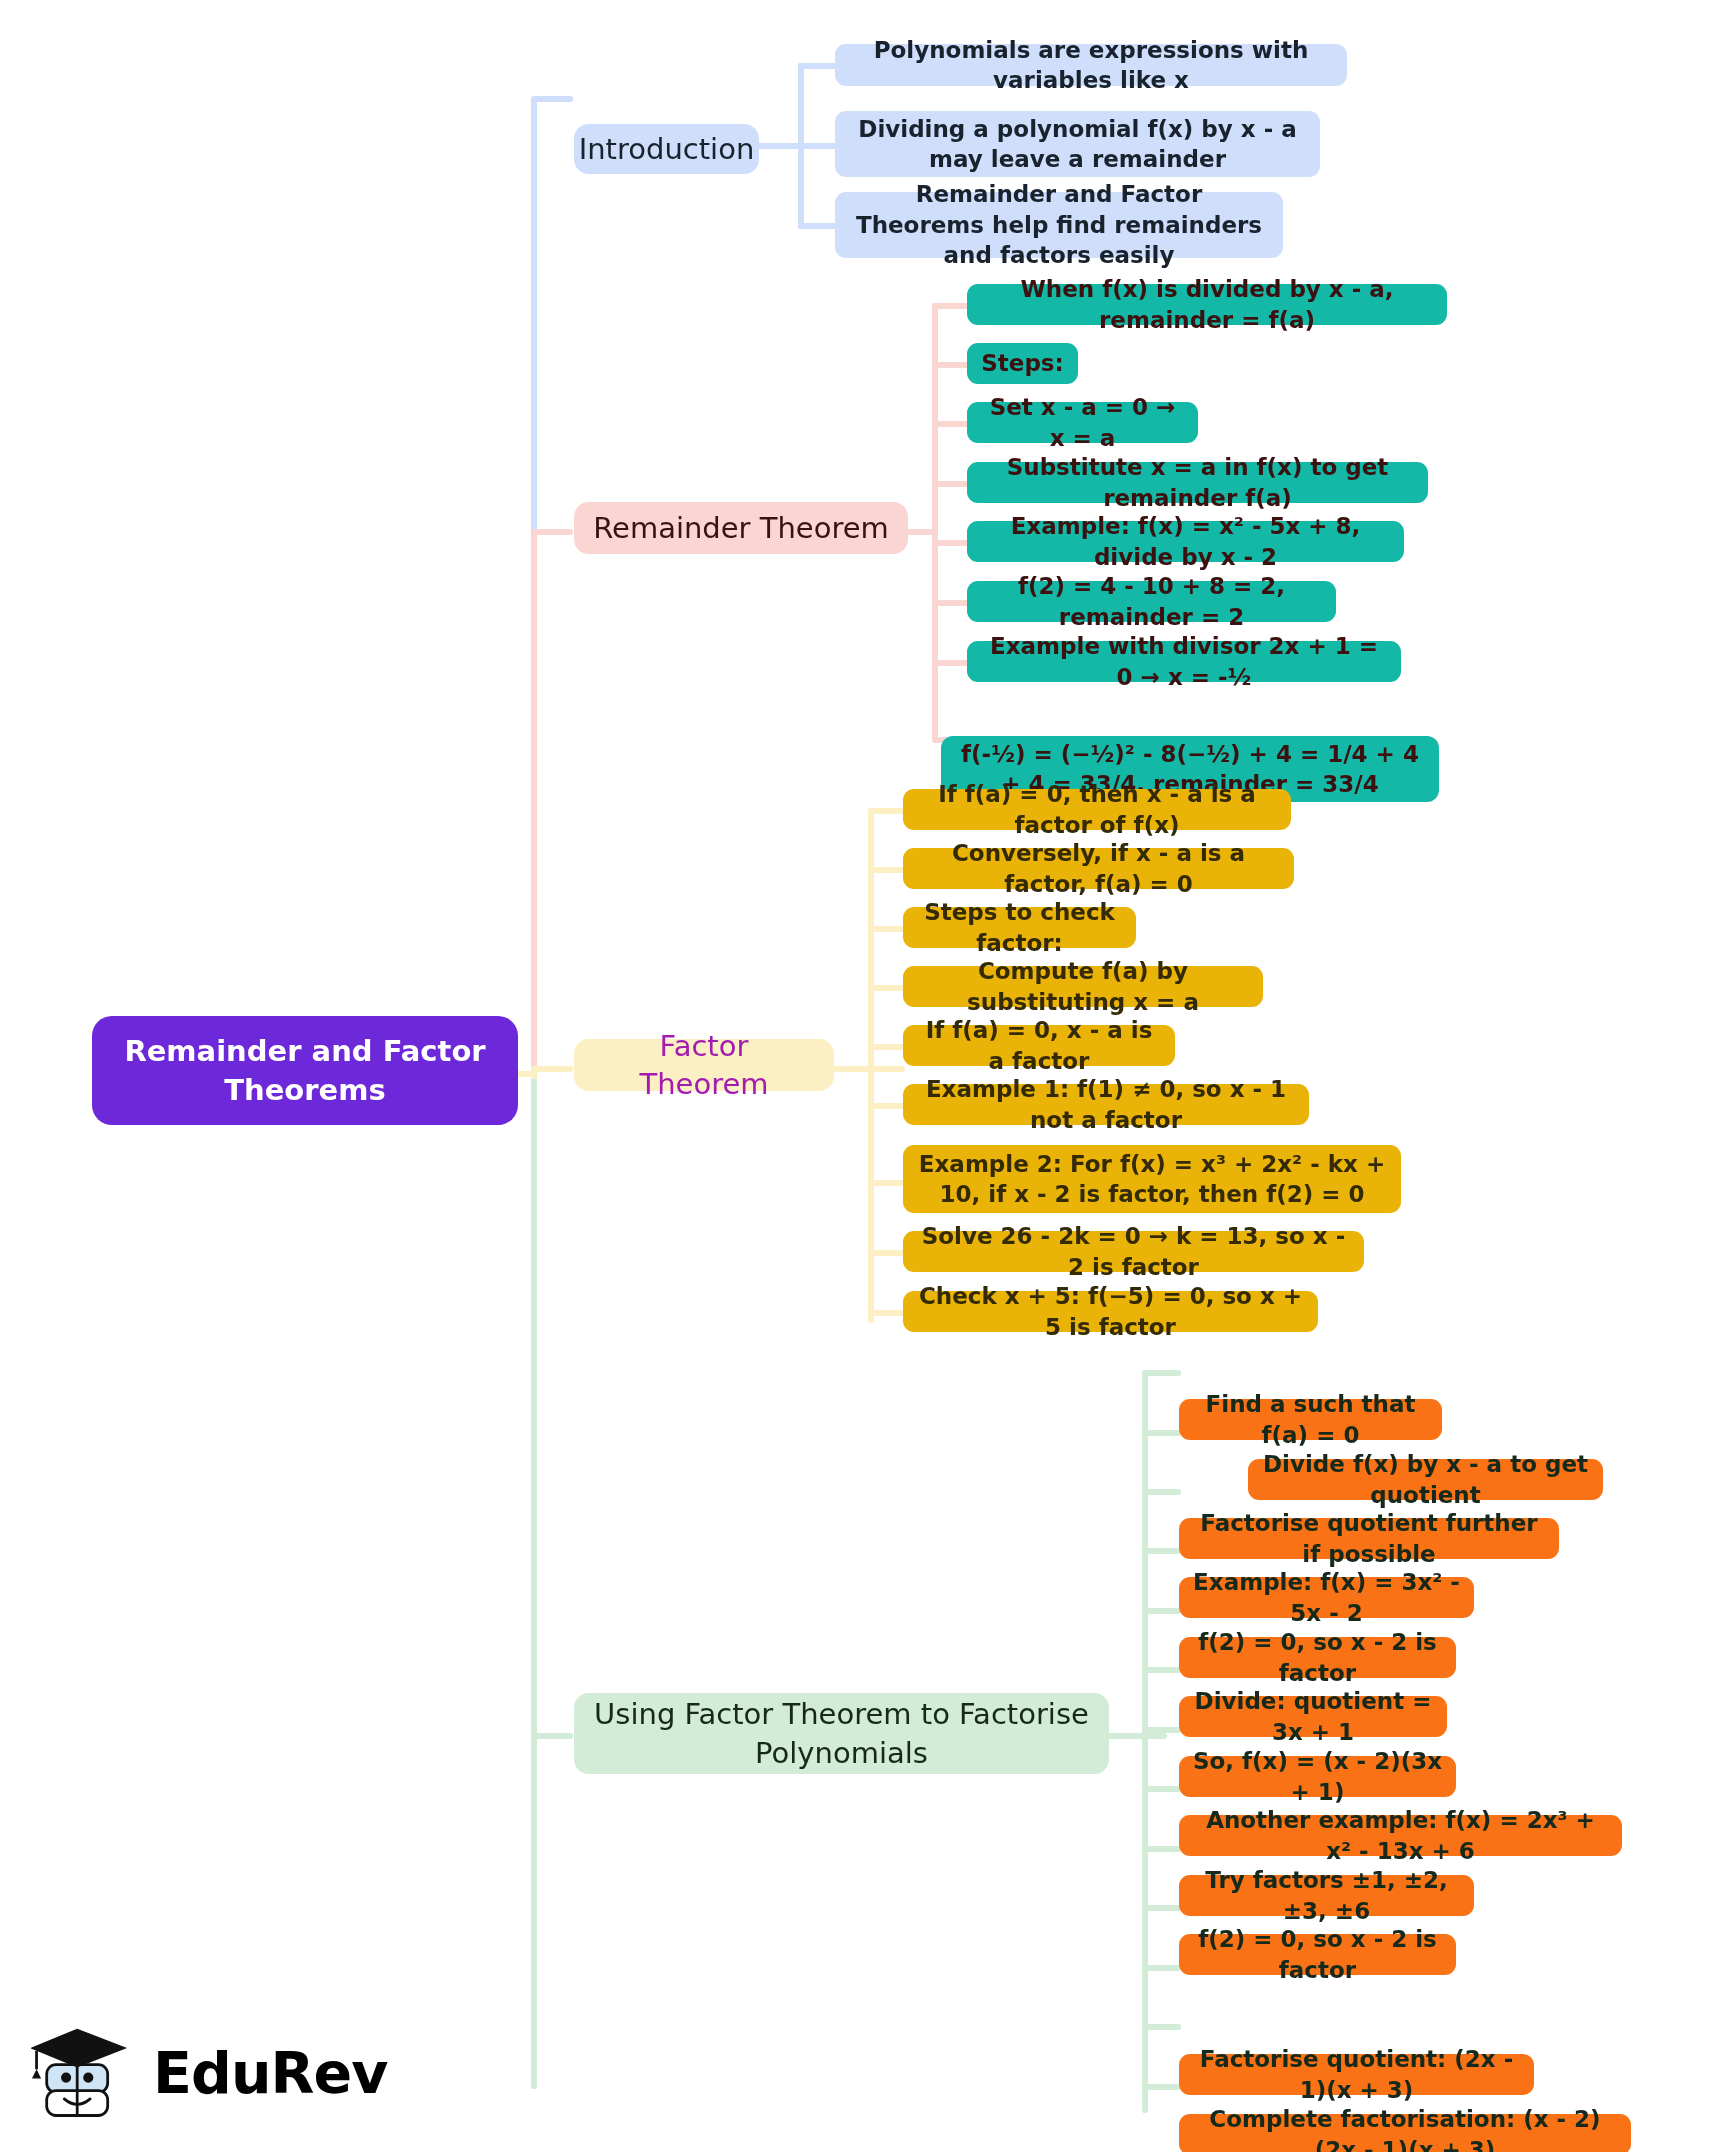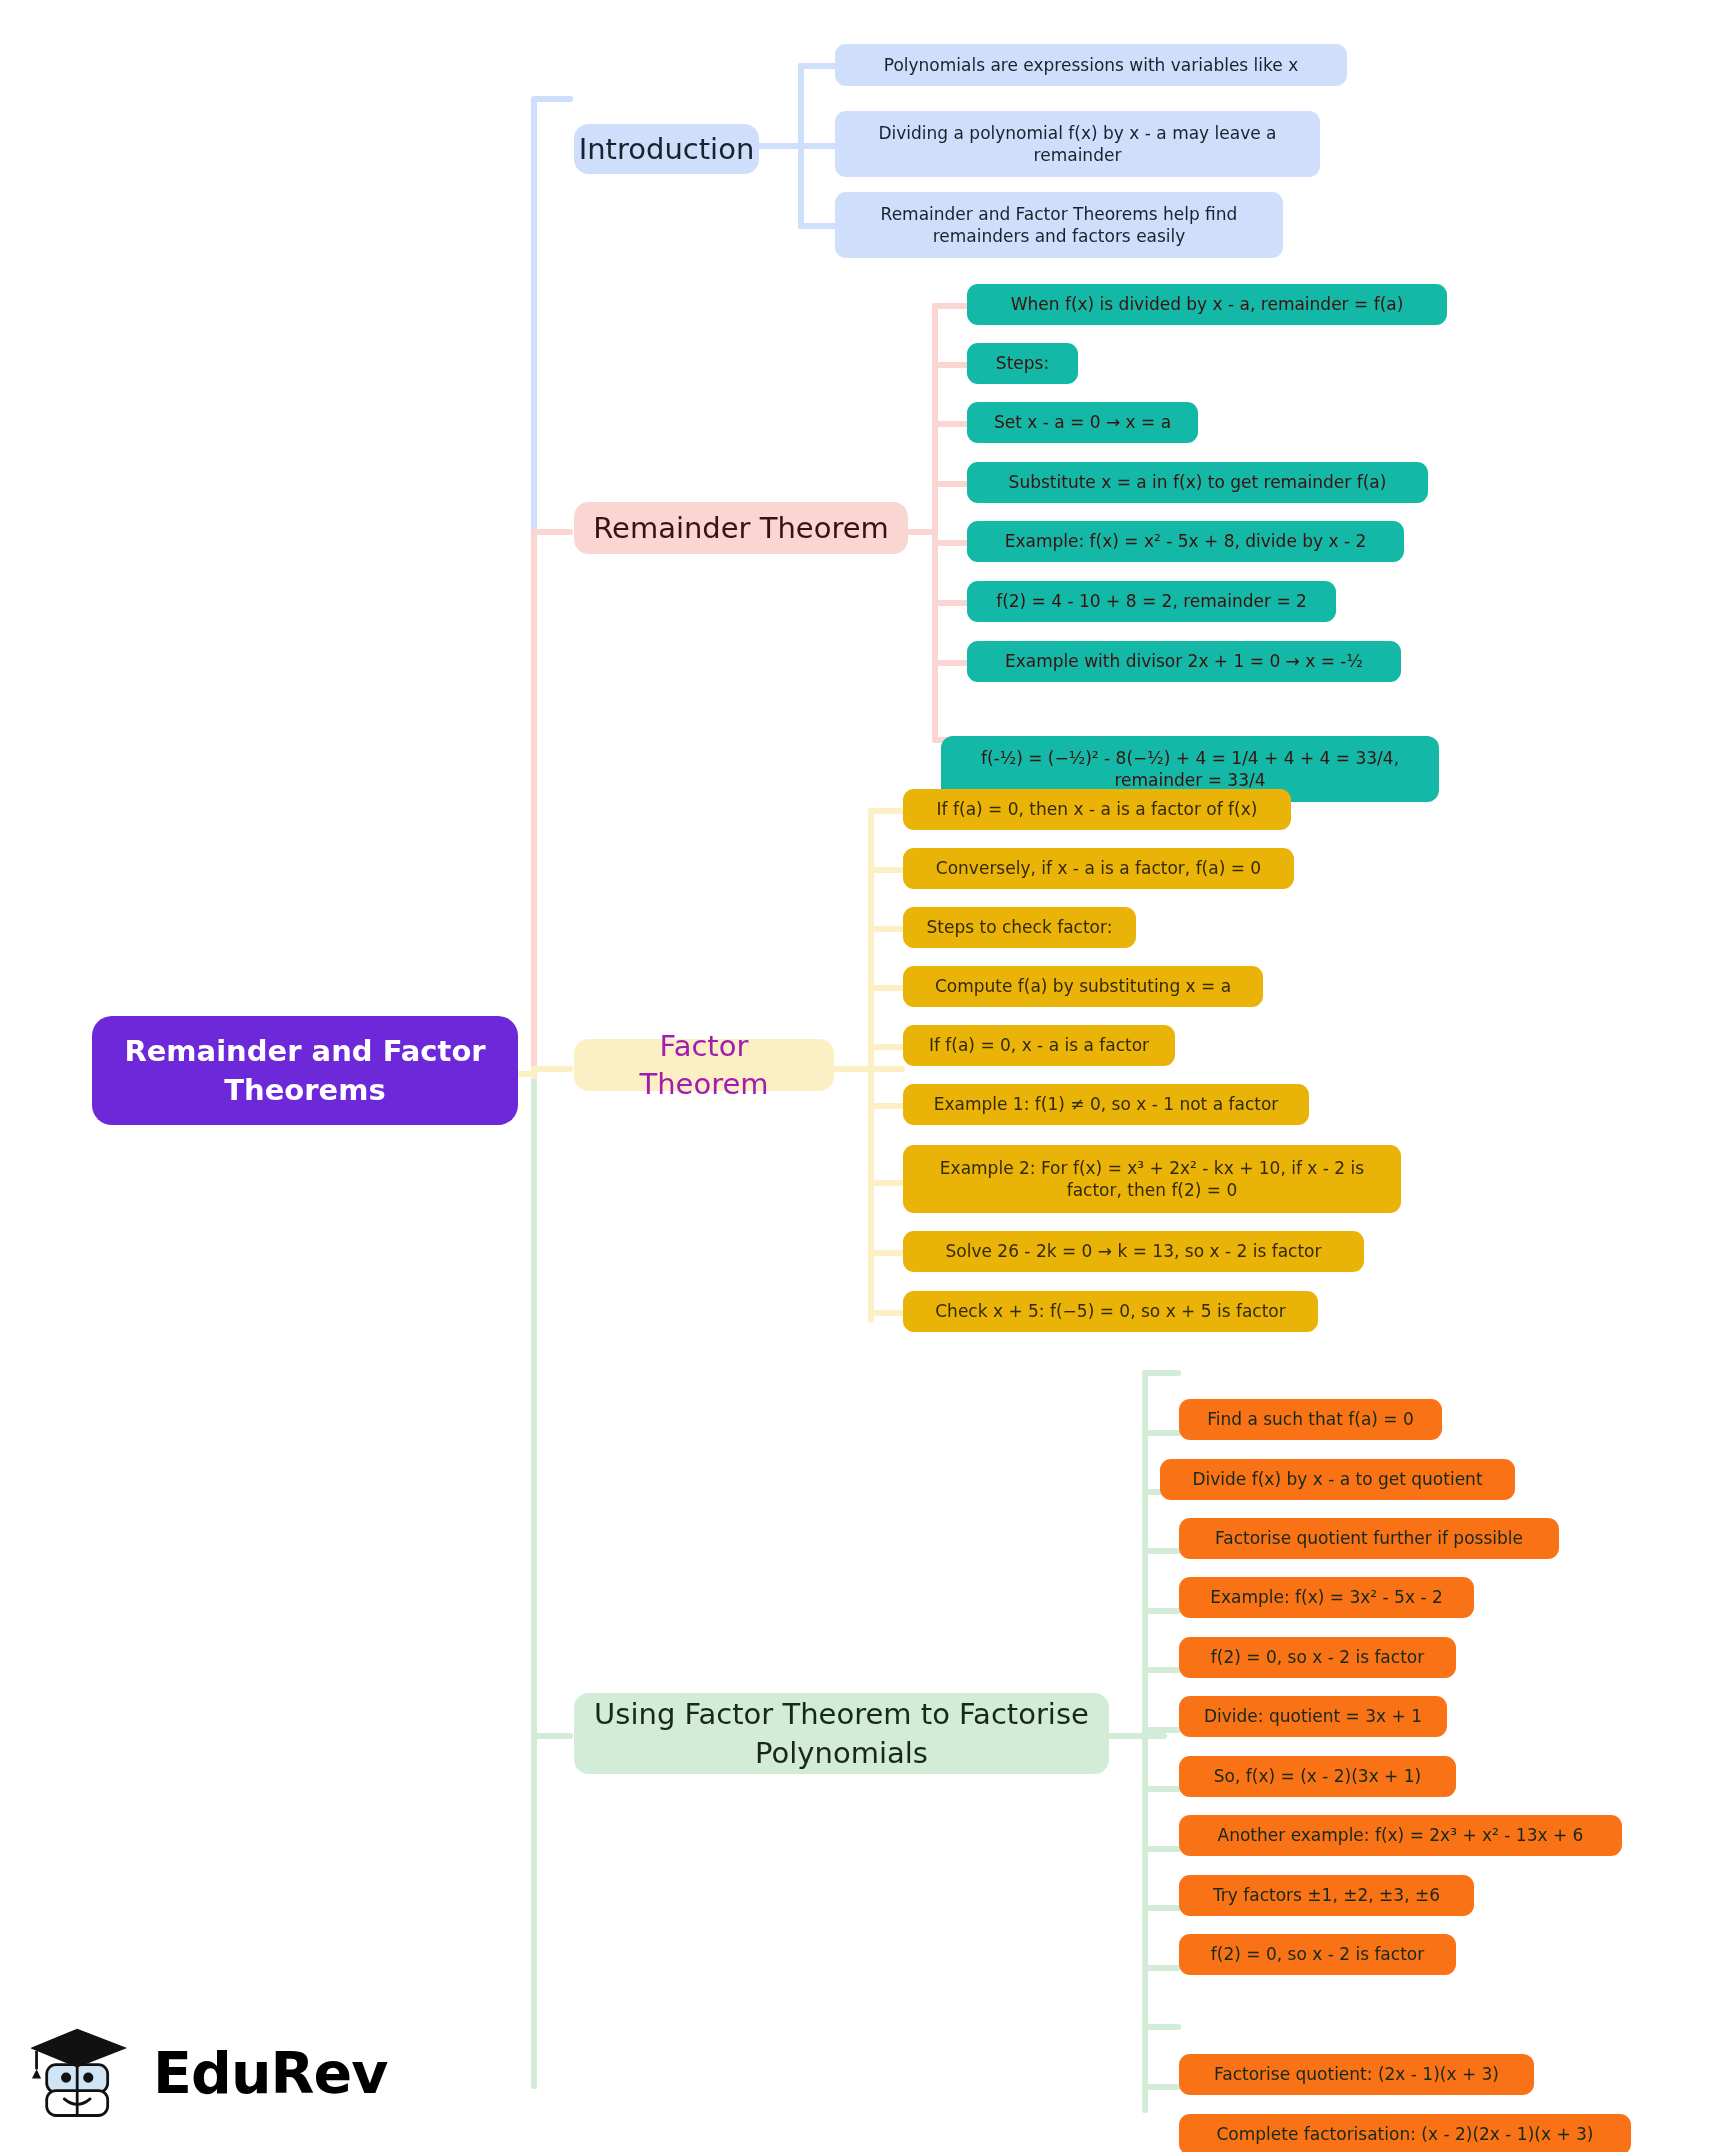--- a/index.html
+++ b/index.html
@@ -37,21 +37,21 @@
     font-size:29px;font-weight:400;
     border-radius:14.8px;
     padding:9.2px 16.6px;
   }
   .branch.blue {background:#cfdefb;color:#19232e;}
   .branch.red  {background:#fad6d2;color:#3b1210;}
   .branch.yellow{background:#fdefc4;color:#a21caf;}
   .branch.green{background:#d2ecd8;color:#16291a;}
 
   
-  .leaf{font-size:17px;font-weight:400;border-radius:11px;padding:8.3px 13px;}
+  .leaf{font-size:23px;font-weight:700;border-radius:11px;padding:8.3px 13px;}
   .leaf.blue  {background:#cfdefb;color:#19232e;}
   .leaf.red   {background:#14b8a6;color:#3b1210;}
   .leaf.yellow{background:#eab308;color:#342a06;}
   .leaf.green {background:#f97316;color:#16291a;margin-top:48px;}
 
   
   #logo{position:absolute;left:31px;top:2017px;width:314px;height:111px;
         display:flex;align-items:center;gap:13px;}
   #logo .mark{width:109px;height:100px;position:relative;flex:none;}
   #logo .word{font-size:57px;font-weight:bold;color:#000;letter-spacing:-0.9px;
@@ -142,21 +142,21 @@
   <div class="node leaf yellow" style="left:903px;top:907px;width:233px;height:41px;">Steps to check factor:</div>
   <div class="node leaf yellow" style="left:903px;top:966px;width:360px;height:41px;">Compute f(a) by substituting x = a</div>
   <div class="node leaf yellow" style="left:903px;top:1025px;width:272px;height:41px;">If f(a) = 0, x - a is a factor</div>
   <div class="node leaf yellow" style="left:903px;top:1084px;width:406px;height:41px;">Example 1: f(1) ≠ 0, so x - 1 not a factor</div>
   <div class="node leaf yellow" style="left:903px;top:1145px;width:498px;height:68px;">Example 2: For f(x) = x³ + 2x² - kx + 10, if x - 2 is factor, then f(2) = 0</div>
   <div class="node leaf yellow" style="left:903px;top:1231px;width:461px;height:41px;">Solve 26 - 2k = 0 → k = 13, so x - 2 is factor</div>
   <div class="node leaf yellow" style="left:903px;top:1291px;width:415px;height:41px;">Check x + 5: f(−5) = 0, so x + 5 is factor</div>
 
   <div class="node branch green" style="left:574px;top:1693px;width:535px;height:81px;">Using Factor Theorem to Factorise Polynomials</div>
   <div class="node leaf green" style="left:1179px;top:1351px;width:263px;height:41px;">Find a such that f(a) = 0</div>
-  <div class="node leaf green" style="left:1160px;top:1411px;width:355px;height:41px;">Divide f(x) by x - a to get quotient</div>
+  <div class="node leaf green" style="left:1248px;top:1411px;width:355px;height:41px;">Divide f(x) by x - a to get quotient</div>
   <div class="node leaf green" style="left:1179px;top:1470px;width:380px;height:41px;">Factorise quotient further if possible</div>
   <div class="node leaf green" style="left:1179px;top:1529px;width:295px;height:41px;">Example: f(x) = 3x² - 5x - 2</div>
   <div class="node leaf green" style="left:1179px;top:1589px;width:277px;height:41px;">f(2) = 0, so x - 2 is factor</div>
   <div class="node leaf green" style="left:1179px;top:1648px;width:268px;height:41px;">Divide: quotient = 3x + 1</div>
   <div class="node leaf green" style="left:1179px;top:1708px;width:277px;height:41px;">So, f(x) = (x - 2)(3x + 1)</div>
   <div class="node leaf green" style="left:1179px;top:1767px;width:443px;height:41px;">Another example: f(x) = 2x³ + x² - 13x + 6</div>
   <div class="node leaf green" style="left:1179px;top:1827px;width:295px;height:41px;">Try factors ±1, ±2, ±3, ±6</div>
   <div class="node leaf green" style="left:1179px;top:1886px;width:277px;height:41px;">f(2) = 0, so x - 2 is factor</div>
   <div class="node leaf green" style="left:1179px;top:2006px;width:355px;height:41px;">Factorise quotient: (2x - 1)(x + 3)</div>
   <div class="node leaf green" style="left:1179px;top:2066px;width:452px;height:41px;">Complete factorisation: (x - 2)(2x - 1)(x + 3)</div>

